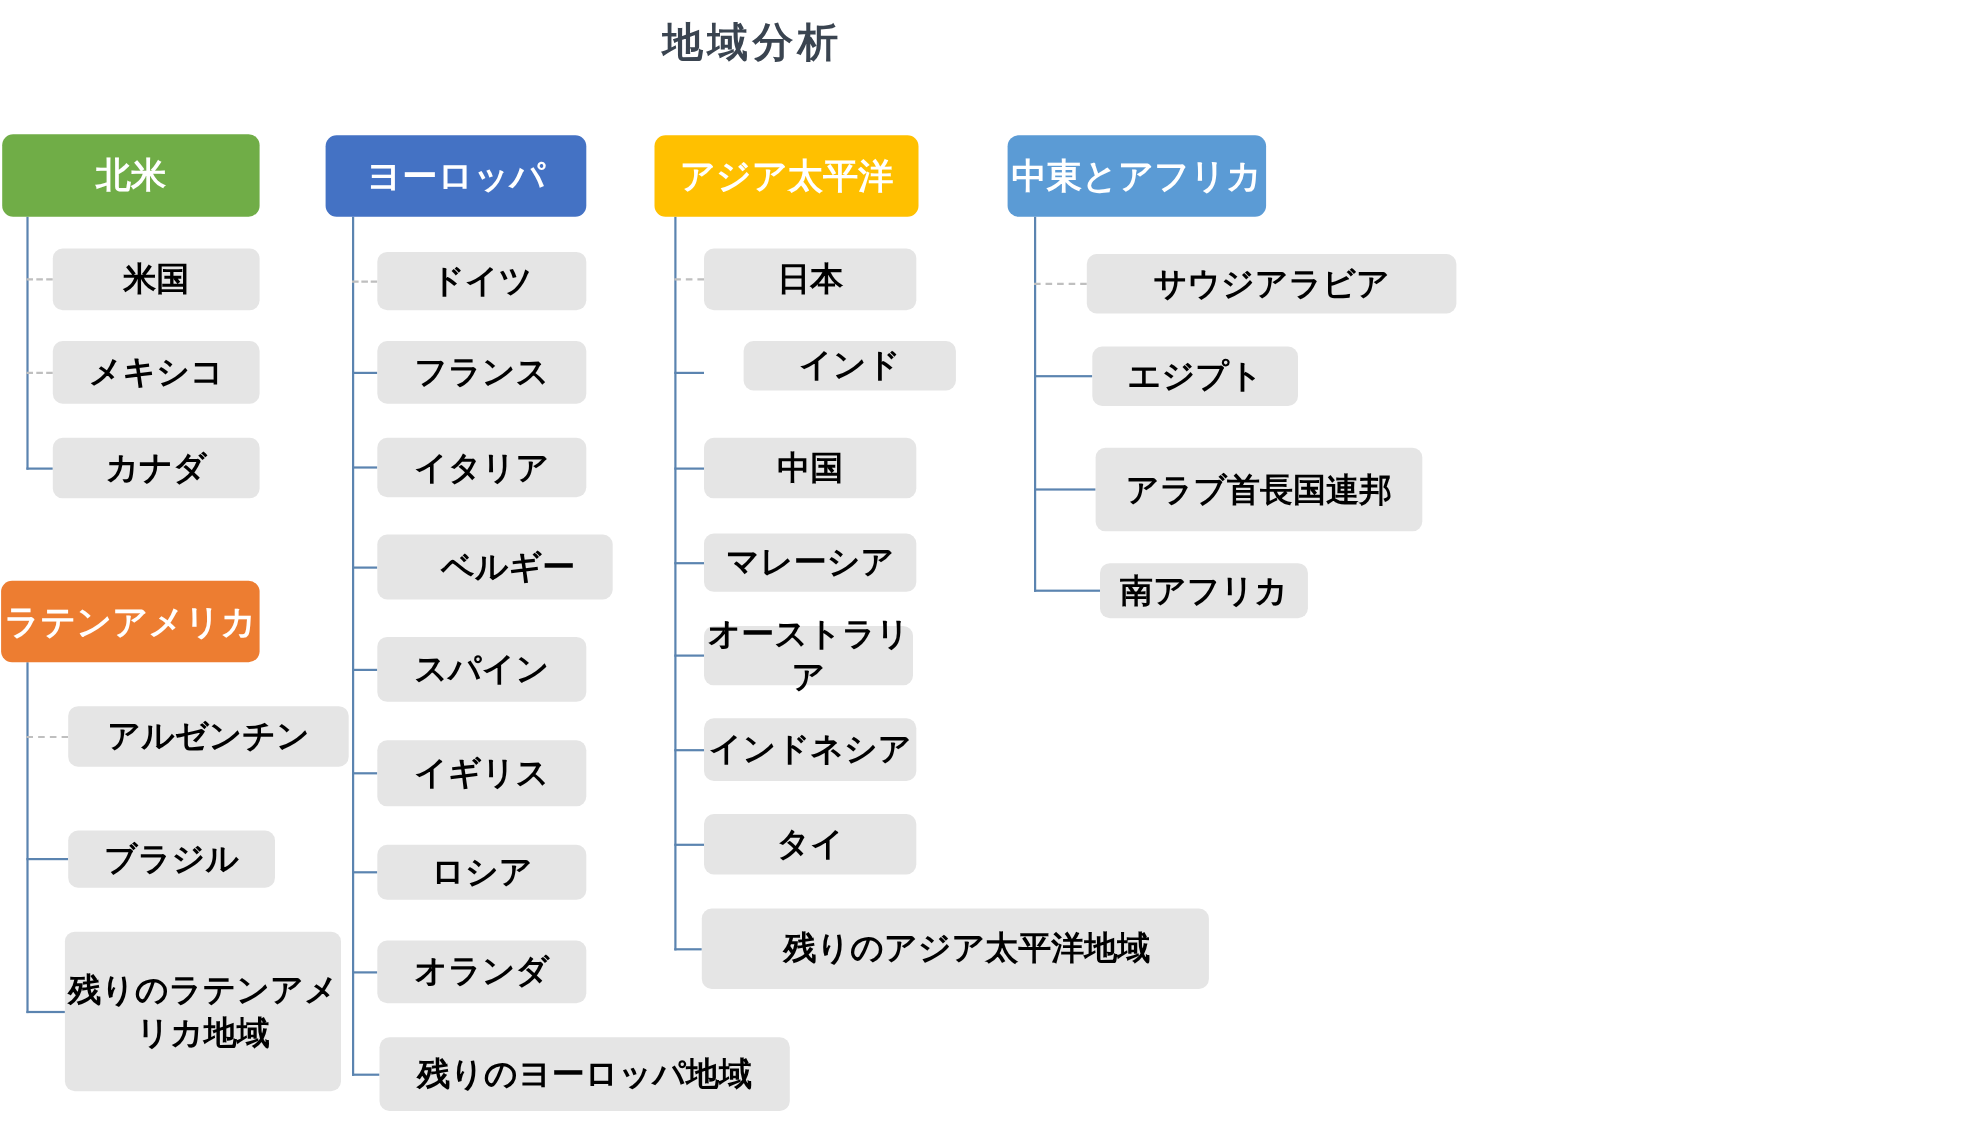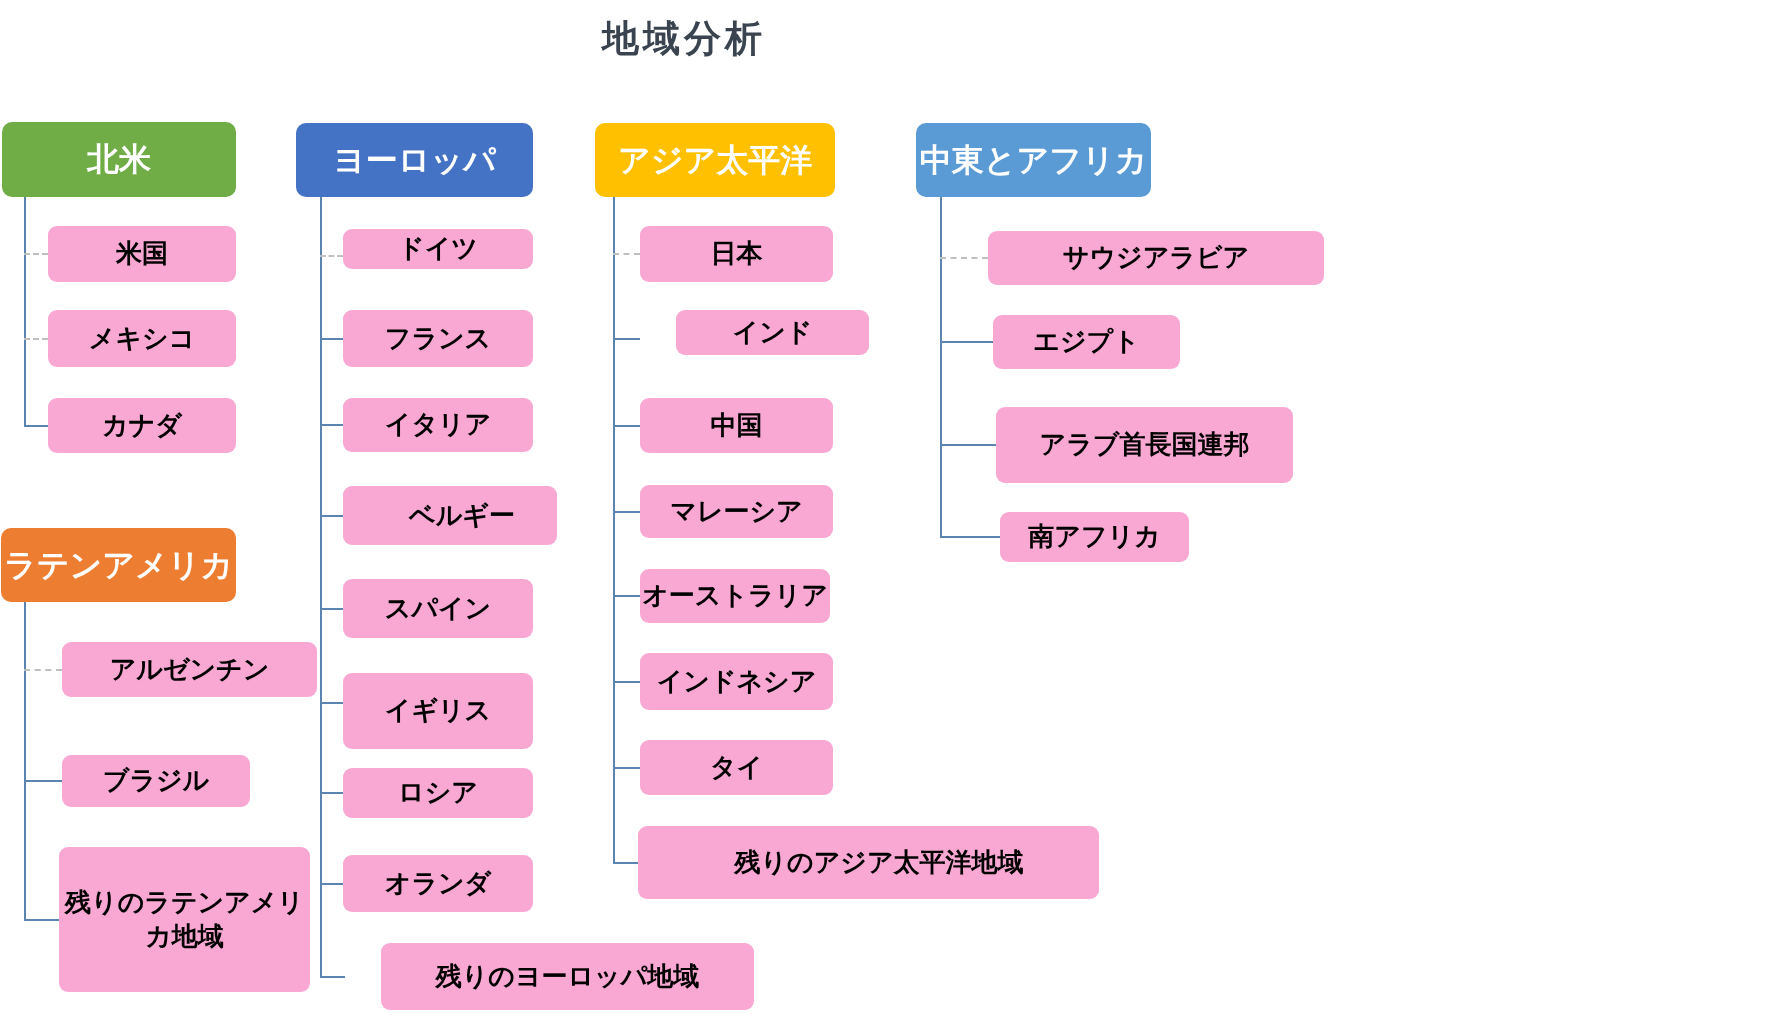--- a/index.html
+++ b/index.html
@@ -20,24 +20,24 @@
   }
   .group-header {
     position:absolute;
     border-radius:10px;
     display:flex; align-items:center; justify-content:center;
     color:#ffffff; font-weight:bold; font-size:32px;
     text-align:center; line-height:1.2;
   }
   .node {
     position:absolute;
-    background:#f9a8d4;
+    background:#e5e5e5;
     border-radius:9px;
     display:flex; align-items:center; justify-content:center;
-    font-weight:bold; font-size:26px; color:#000000;
+    font-weight:bold; font-size:30px; color:#000000;
     text-align:center; line-height:1.3;
     overflow:visible;
   }
   .vline { position:absolute; width:0; border-left:2px solid #5B84B0; }
   .hline { position:absolute; height:0; border-top:2px solid #5B84B0; }
   .hline.dashed { border-top:2px dashed #BFBFBF; }
 </style>
 </head>
 <body>
 
@@ -57,53 +57,53 @@
     </div>
     <div class="hline" style="left: 24px; top: 424.5px; width: 24px;"></div>
     <div class="node" style="left: 48px; top: 398px; width: 188px; height: 55px;">
       <span>カナダ</span>
     </div>
     <div class="vline" style="left: 320px; top: 197px; height: 780.5px;"></div>
     <div class="group-header" style="left: 296px; top: 123px; width: 237px; height: 74px; background: rgb(68, 114, 196);">
       <span>ヨーロッパ</span>
     </div>
     <div class="hline dashed" style="left: 320px; top: 254.5px; width: 23px;"></div>
-    <div class="node" style="left: 343px; top: 229px; width: 190px; height: 40px; text-align: center;">
+    <div class="node" style="left: 343px; top: 229px; width: 190px; height: 53px; text-align: center;">
       <span>ドイツ</span>
     </div>
     <div class="hline" style="left: 320px; top: 337.5px; width: 23px;"></div>
     <div class="node" style="left: 343px; top: 310px; width: 190px; height: 57px;">
       <span>フランス</span>
     </div>
     <div class="hline" style="left: 320px; top: 424px; width: 23px;"></div>
     <div class="node" style="left: 343px; top: 398px; width: 190px; height: 54px;">
       <span>イタリア</span>
     </div>
     <div class="hline" style="left: 320px; top: 514.5px; width: 23px;"></div>
     <div class="node" style="left: 343px; top: 486px; width: 190px; height: 59px; padding-left: 24px;">
       <span>ベルギー</span>
     </div>
     <div class="hline" style="left: 320px; top: 607.5px; width: 23px;"></div>
     <div class="node" style="left: 343px; top: 579px; width: 190px; height: 59px;">
       <span>スパイン</span>
     </div>
     <div class="hline" style="left: 320px; top: 702px; width: 23px;"></div>
-    <div class="node" style="left: 343px; top: 673px; width: 190px; height: 76px;">
+    <div class="node" style="left: 343px; top: 673px; width: 190px; height: 60px;">
       <span>イギリス</span>
     </div>
     <div class="hline" style="left: 320px; top: 792px; width: 23px;"></div>
     <div class="node" style="left: 343px; top: 768px; width: 190px; height: 50px;">
       <span>ロシア</span>
     </div>
     <div class="hline" style="left: 320px; top: 882.5px; width: 23px;"></div>
     <div class="node" style="left: 343px; top: 855px; width: 190px; height: 57px;">
       <span>オランダ</span>
     </div>
     <div class="hline" style="left: 320px; top: 975.5px; width: 25px;"></div>
-    <div class="node" style="left: 345px; top: 943px; width: 373px; height: 67px; margin-left: 36px;">
+    <div class="node" style="left: 345px; top: 943px; width: 373px; height: 67px;">
       <span>残りのヨーロッパ地域</span>
     </div>
     <div class="vline" style="left: 613px; top: 197px; height: 666.5px;"></div>
     <div class="group-header" style="left: 595px; top: 123px; width: 240px; height: 74px; background: rgb(255, 192, 0);">
       <span>アジア太平洋</span>
     </div>
     <div class="hline dashed" style="left: 613px; top: 253px; width: 27px;"></div>
     <div class="node" style="left: 640px; top: 226px; width: 193px; height: 56px;">
       <span>日本</span>
     </div>

